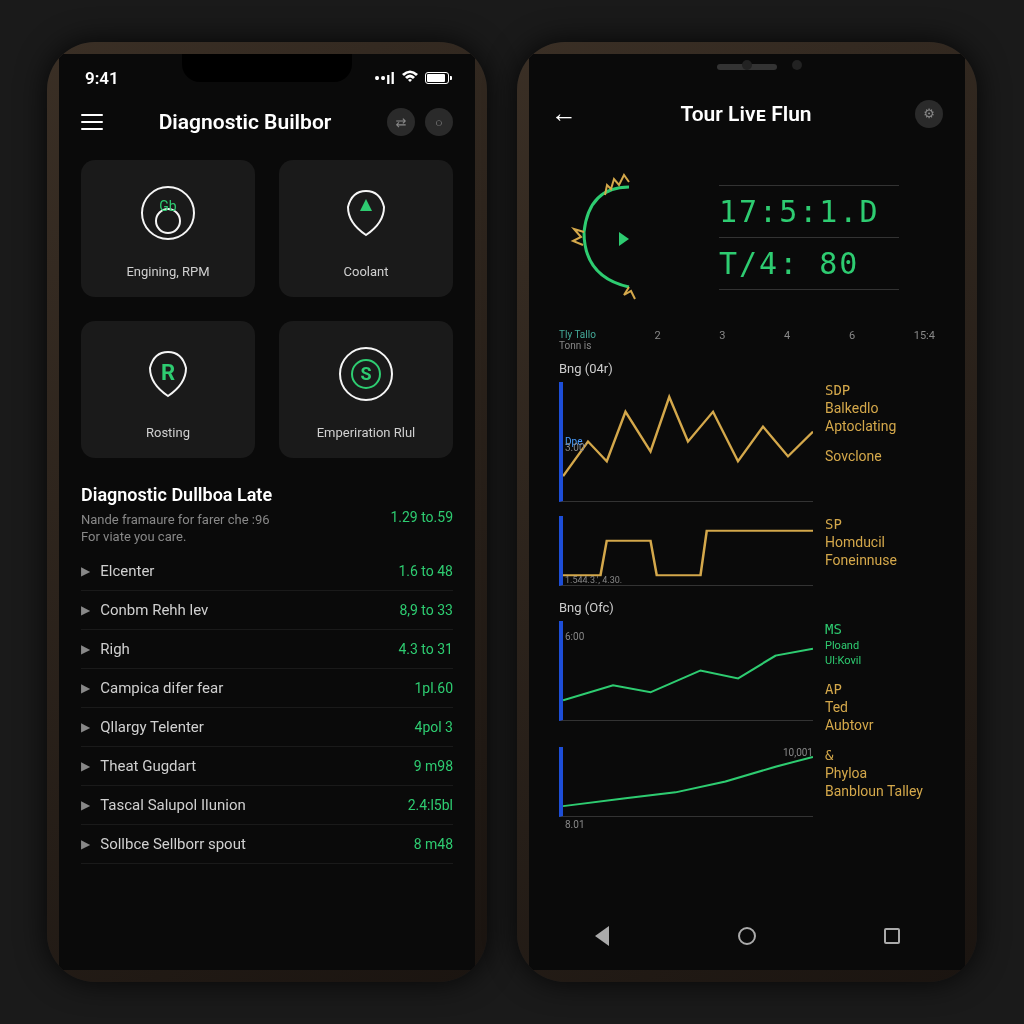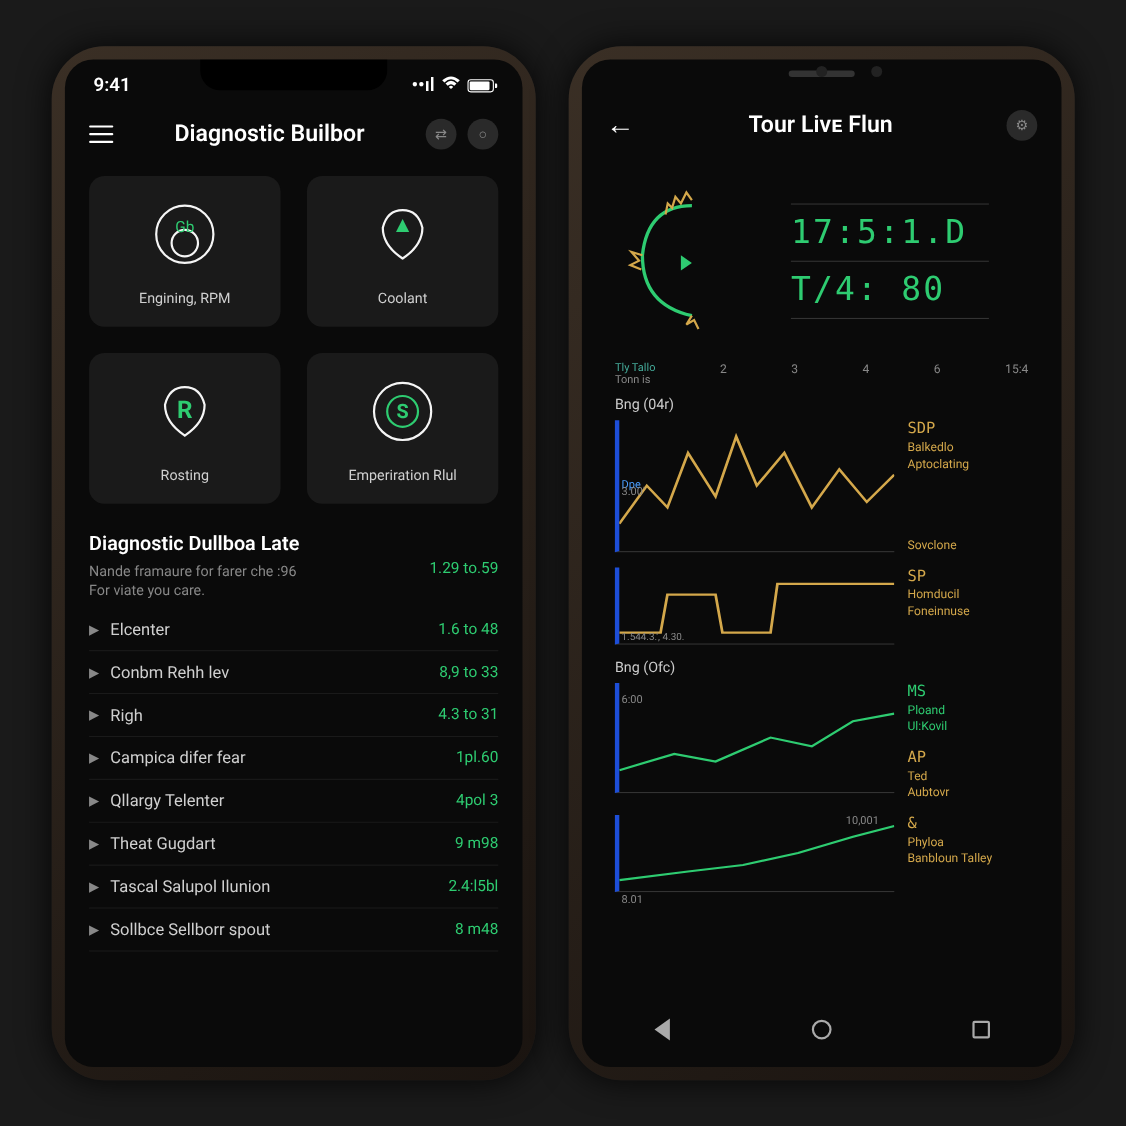--- a/index.html
+++ b/index.html
@@ -1,20 +1,20 @@
 <!DOCTYPE html>
 <html><head>
 <meta charset="utf-8">
 <style>
 *{margin:0;padding:0;box-sizing:border-box}
 body{background:#1a1a1a;width:1024px;height:1024px;font-family:-apple-system,BlinkMacSystemFont,"Segoe UI",Roboto,sans-serif;display:flex;justify-content:center;align-items:center;gap:30px;padding:20px}
 .phone{border-radius:48px;box-shadow:0 0 30px rgba(0,0,0,.8);position:relative;overflow:hidden}
 .phone-left{width:440px;height:940px;background:linear-gradient(145deg,#3a2f25,#1a1410);padding:12px}
 .phone-right{width:460px;height:940px;background:linear-gradient(145deg,#3a2f25,#1a1410);padding:12px}
-.screen{width:100%;height:100%;background:#0a0a0a;border-radius:26px;overflow:hidden;display:flex;flex-direction:column;position:relative}
+.screen{width:100%;height:100%;background:#0a0a0a;border-radius:4px;overflow:hidden;display:flex;flex-direction:column;position:relative}
 .notch{position:absolute;top:0;left:50%;transform:translateX(-50%);width:170px;height:28px;background:#000;border-radius:0 0 18px 18px;z-index:10}
 .speaker-slot{position:absolute;top:10px;left:50%;transform:translateX(-50%);width:60px;height:6px;background:#333;border-radius:3px;z-index:11}
 .camera-dot{position:absolute;top:6px;left:calc(50% + 45px);width:10px;height:10px;background:#222;border-radius:50%;z-index:11}
 .camera-dot2{position:absolute;top:6px;left:50%;transform:translateX(-50%);width:10px;height:10px;background:#222;border-radius:50%;z-index:11}
 .status-bar{display:flex;justify-content:space-between;align-items:center;padding:14px 26px 4px;color:#fff;font-size:17px;font-weight:600}
 .status-right{display:flex;gap:6px;align-items:center}
 .battery{width:24px;height:12px;border:1.5px solid #fff;border-radius:3px;position:relative}
 .battery::after{content:"";position:absolute;right:-4px;top:3px;width:2px;height:4px;background:#fff;border-radius:0 1px 1px 0}
 .battery::before{content:"";position:absolute;left:1px;top:1px;bottom:1px;width:18px;background:#fff;border-radius:1px}
 .app-header{display:flex;align-items:center;justify-content:space-between;padding:16px 22px}
@@ -45,24 +45,24 @@
 .divider-line{width:180px;height:1px;background:#333}
 .reading{color:#2ecc71;font-size:30px;font-weight:300;letter-spacing:2px;font-family:monospace}
 .axis-labels{display:flex;justify-content:space-between;padding:0 30px;color:#888;font-size:11px}
 .axis-left{display:flex;flex-direction:column;font-size:10px}
 .axis-left .b{color:#4a9}
 .chart-sect{padding:10px 30px 4px}
 .chart-title{color:#ccc;font-size:13px;margin-bottom:6px}
 .chart-area{display:flex;gap:12px}
 .chart-box{flex:1;height:120px;border-left:4px solid #1d4ed8;border-bottom:1px solid #333;position:relative}
 .chart-ytick{position:absolute;left:2px;color:#888;font-size:10px}
-.chart-legend{display:flex;flex-direction:column;gap:14px;justify-content:space-between;width:110px}
+.chart-legend{display:flex;flex-direction:column;gap:14px;justify-content:flex-start;width:110px}
 .legend-item{display:flex;flex-direction:column;gap:2px}
 .legend-icon{color:#d4a84b;font-size:14px;font-family:monospace}
-.legend-text{color:#d4a84b;font-size:11px}
+.legend-text{color:#d4a84b;font-size:14px}
 .legend-text-green{color:#2ecc71;font-size:11px}
 .nav-bar{display:flex;justify-content:space-around;align-items:center;padding:14px 0;margin-top:auto}
 .nav-btn{width:40px;height:40px;display:flex;align-items:center;justify-content:center;color:#aaa}
 .nav-tri{width:0;height:0;border-top:10px solid transparent;border-bottom:10px solid transparent;border-right:14px solid #aaa}
 .nav-circle{width:18px;height:18px;border:2px solid #aaa;border-radius:50%}
 .nav-square{width:16px;height:16px;border:2px solid #aaa;border-radius:2px}
 </style>
 </head>
 <body>
 
@@ -306,21 +306,21 @@
         </div>
       </div>
     </div>
 
     <div class="chart-sect">
       <div class="chart-area">
         <div class="chart-box" style="height:70px">
           <svg width="100%" height="100%" viewBox="0 0 200 70" preserveAspectRatio="none">
             <polyline points="0,60 50,52 90,46 130,35 170,20 200,10" fill="none" stroke="#2ecc71" stroke-width="2"></polyline>
           </svg>
-          <span class="chart-ytick" style="top:0;right:14px;left:auto">10,001</span>
+          <span class="chart-ytick" style="top:0;right:0;left:auto">10,001</span>
           <span class="chart-ytick" style="bottom:-14px">8.01</span>
         </div>
         <div class="chart-legend">
           <div class="legend-item">
             <span class="legend-icon">&amp;</span>
             <span class="legend-text">Phyloa</span>
             <span class="legend-text">Banbloun Talley</span>
           </div>
         </div>
       </div>

